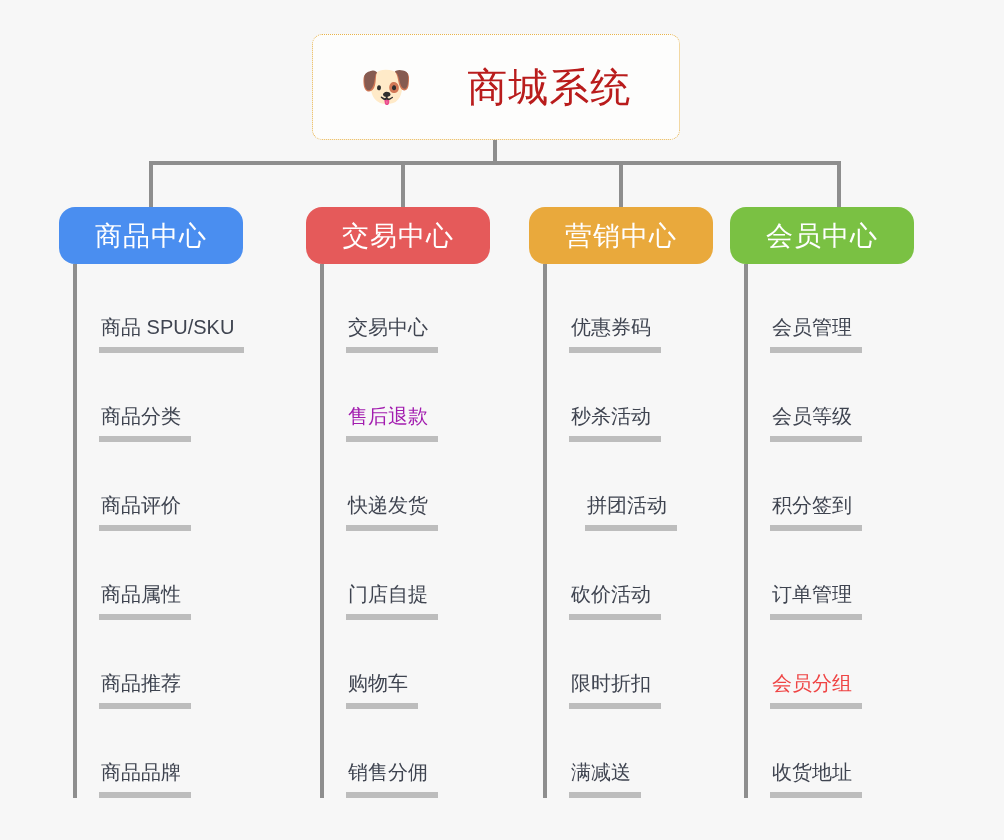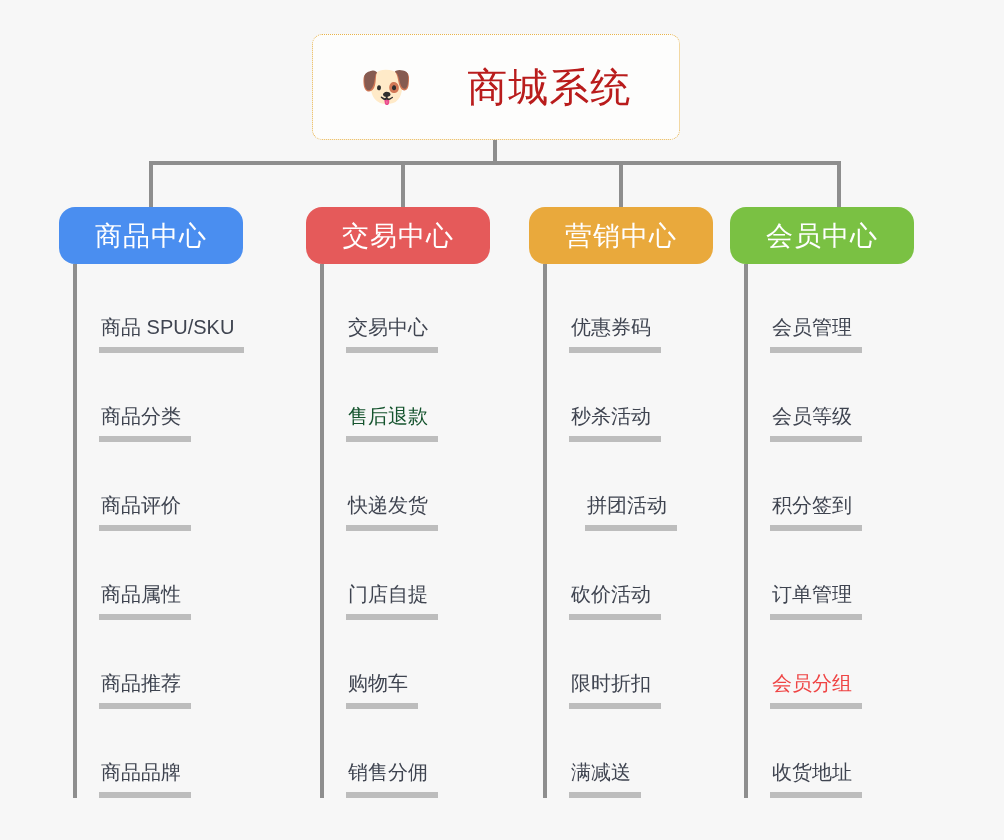--- a/index.html
+++ b/index.html
@@ -159,21 +159,21 @@
 
   <div class="column" style="left:306px;width:184px">
     <div class="col-header" style="background: rgb(229, 90, 90);">
       <span>交易中心</span>
     </div>
     <div class="col-body" style="border-left-color: rgb(142, 142, 142);">
       <div class="leaf-item">
           <span class="leaf-label" style="color: rgb(63, 68, 80); border-bottom-color: rgb(189, 189, 189);">交易中心</span>
         </div>
       <div class="leaf-item">
-          <span class="leaf-label" style="color: #14532d; border-bottom-color: rgb(189, 189, 189);">售后退款</span>
+          <span class="leaf-label" style="color: #a21caf; border-bottom-color: rgb(189, 189, 189);">售后退款</span>
         </div>
       <div class="leaf-item">
           <span class="leaf-label" style="color: rgb(63, 68, 80); border-bottom-color: rgb(189, 189, 189);">快递发货</span>
         </div>
       <div class="leaf-item">
           <span class="leaf-label" style="color: rgb(63, 68, 80); border-bottom-color: rgb(189, 189, 189);">门店自提</span>
         </div>
       <div class="leaf-item">
           <span class="leaf-label" style="color: rgb(63, 68, 80); border-bottom-color: rgb(189, 189, 189);">购物车</span>
         </div>

